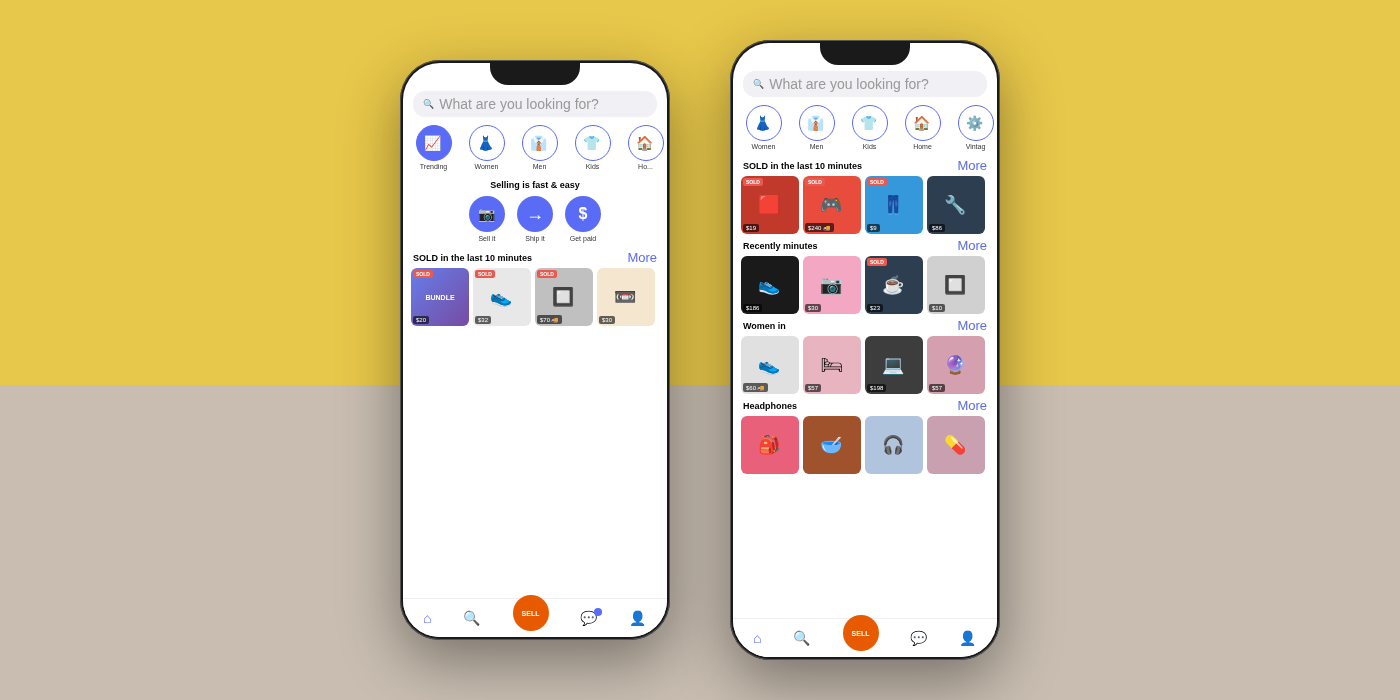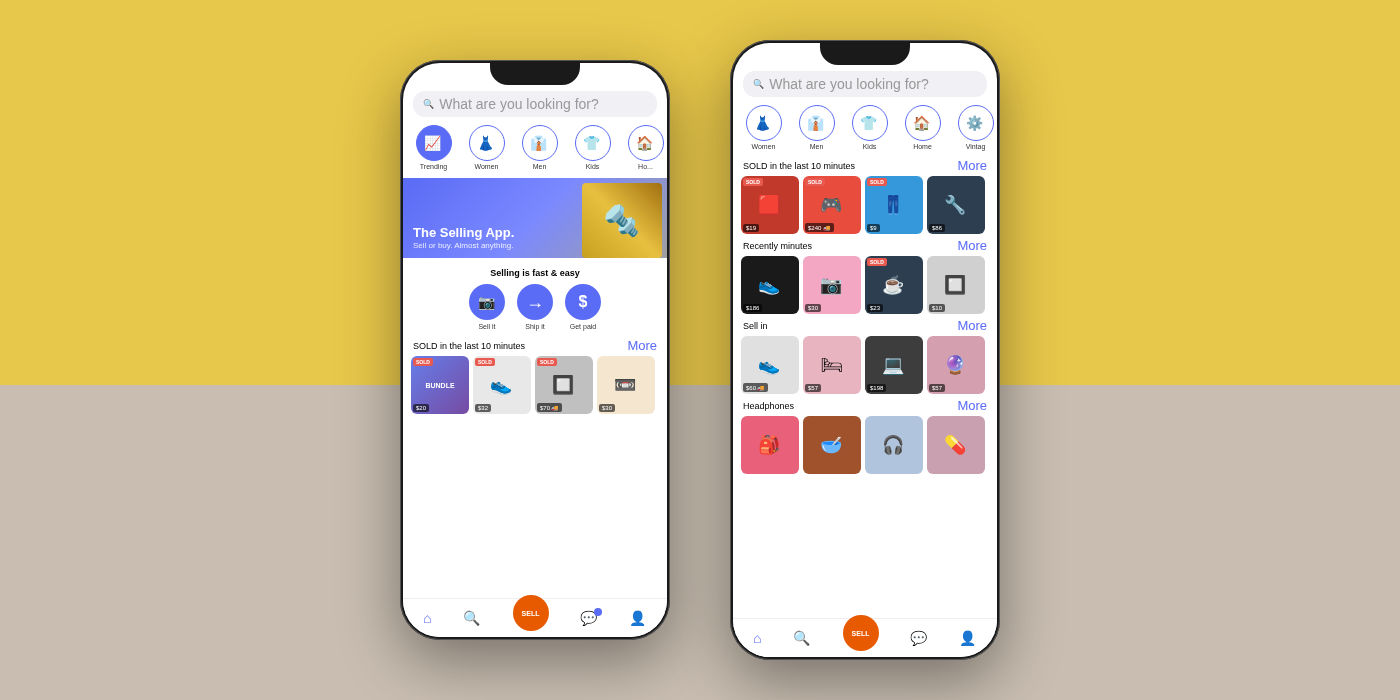--- a/index.html
+++ b/index.html
@@ -217,21 +217,21 @@
 
     
     .section-header {
       display: flex;
       justify-content: space-between;
       align-items: center;
       padding: 4px 10px 3px;
     }
     .section-header h4 {
       font-size: 9px;
-      font-weight: 400;
+      font-weight: 700;
     }
     .section-header .more {
       font-size: 13px;
       color: #5A6BF5;
     }
 
     
     .product-row {
       display: flex;
       padding: 0 8px;
@@ -380,29 +380,20 @@
           <div class="cat-item">
             <div class="cat-icon-circle">👕</div>
             <span class="cat-label">Kids</span>
           </div>
           <div class="cat-item">
             <div class="cat-icon-circle">🏠</div>
             <span class="cat-label">Ho...</span>
           </div>
         </div>
 
-        <div class="hero">
-          <div class="hero-text">
-            <h2>The Selling App.</h2>
-            <p>Sell or buy. Almost anything.</p>
-          </div>
-          <div class="hero-img">
-            <div class="hero-img-inner">🔩</div>
-          </div>
-        </div>
 
         <div class="fast-section">
           <h3>Selling is fast &amp; easy</h3>
           <div class="fast-steps">
             <div class="step">
               <div class="step-circle">📷</div>
               <span class="step-label">Sell it</span>
             </div>
             <div class="step">
               <div class="step-circle" style="font-size:18px;">→</div>
@@ -541,21 +532,21 @@
             <span class="sold-badge">SOLD</span>
             <span class="price-tag">$23</span>
           </div>
           <div class="product-card">
             <div class="product-img cloth2">🔲</div>
             <span class="price-tag">$10</span>
           </div>
         </div>
 
         <div class="section-header">
-          <h4>Sell in</h4>
+          <h4>Women in</h4>
           <span class="more">More</span>
         </div>
         <div class="product-row">
           <div class="product-card">
             <div class="product-img sneaker2">👟</div>
             <span class="price-tag">$60 🚚</span>
           </div>
           <div class="product-card">
             <div class="product-img bedding">🛏</div>
             <span class="price-tag">$57</span>

